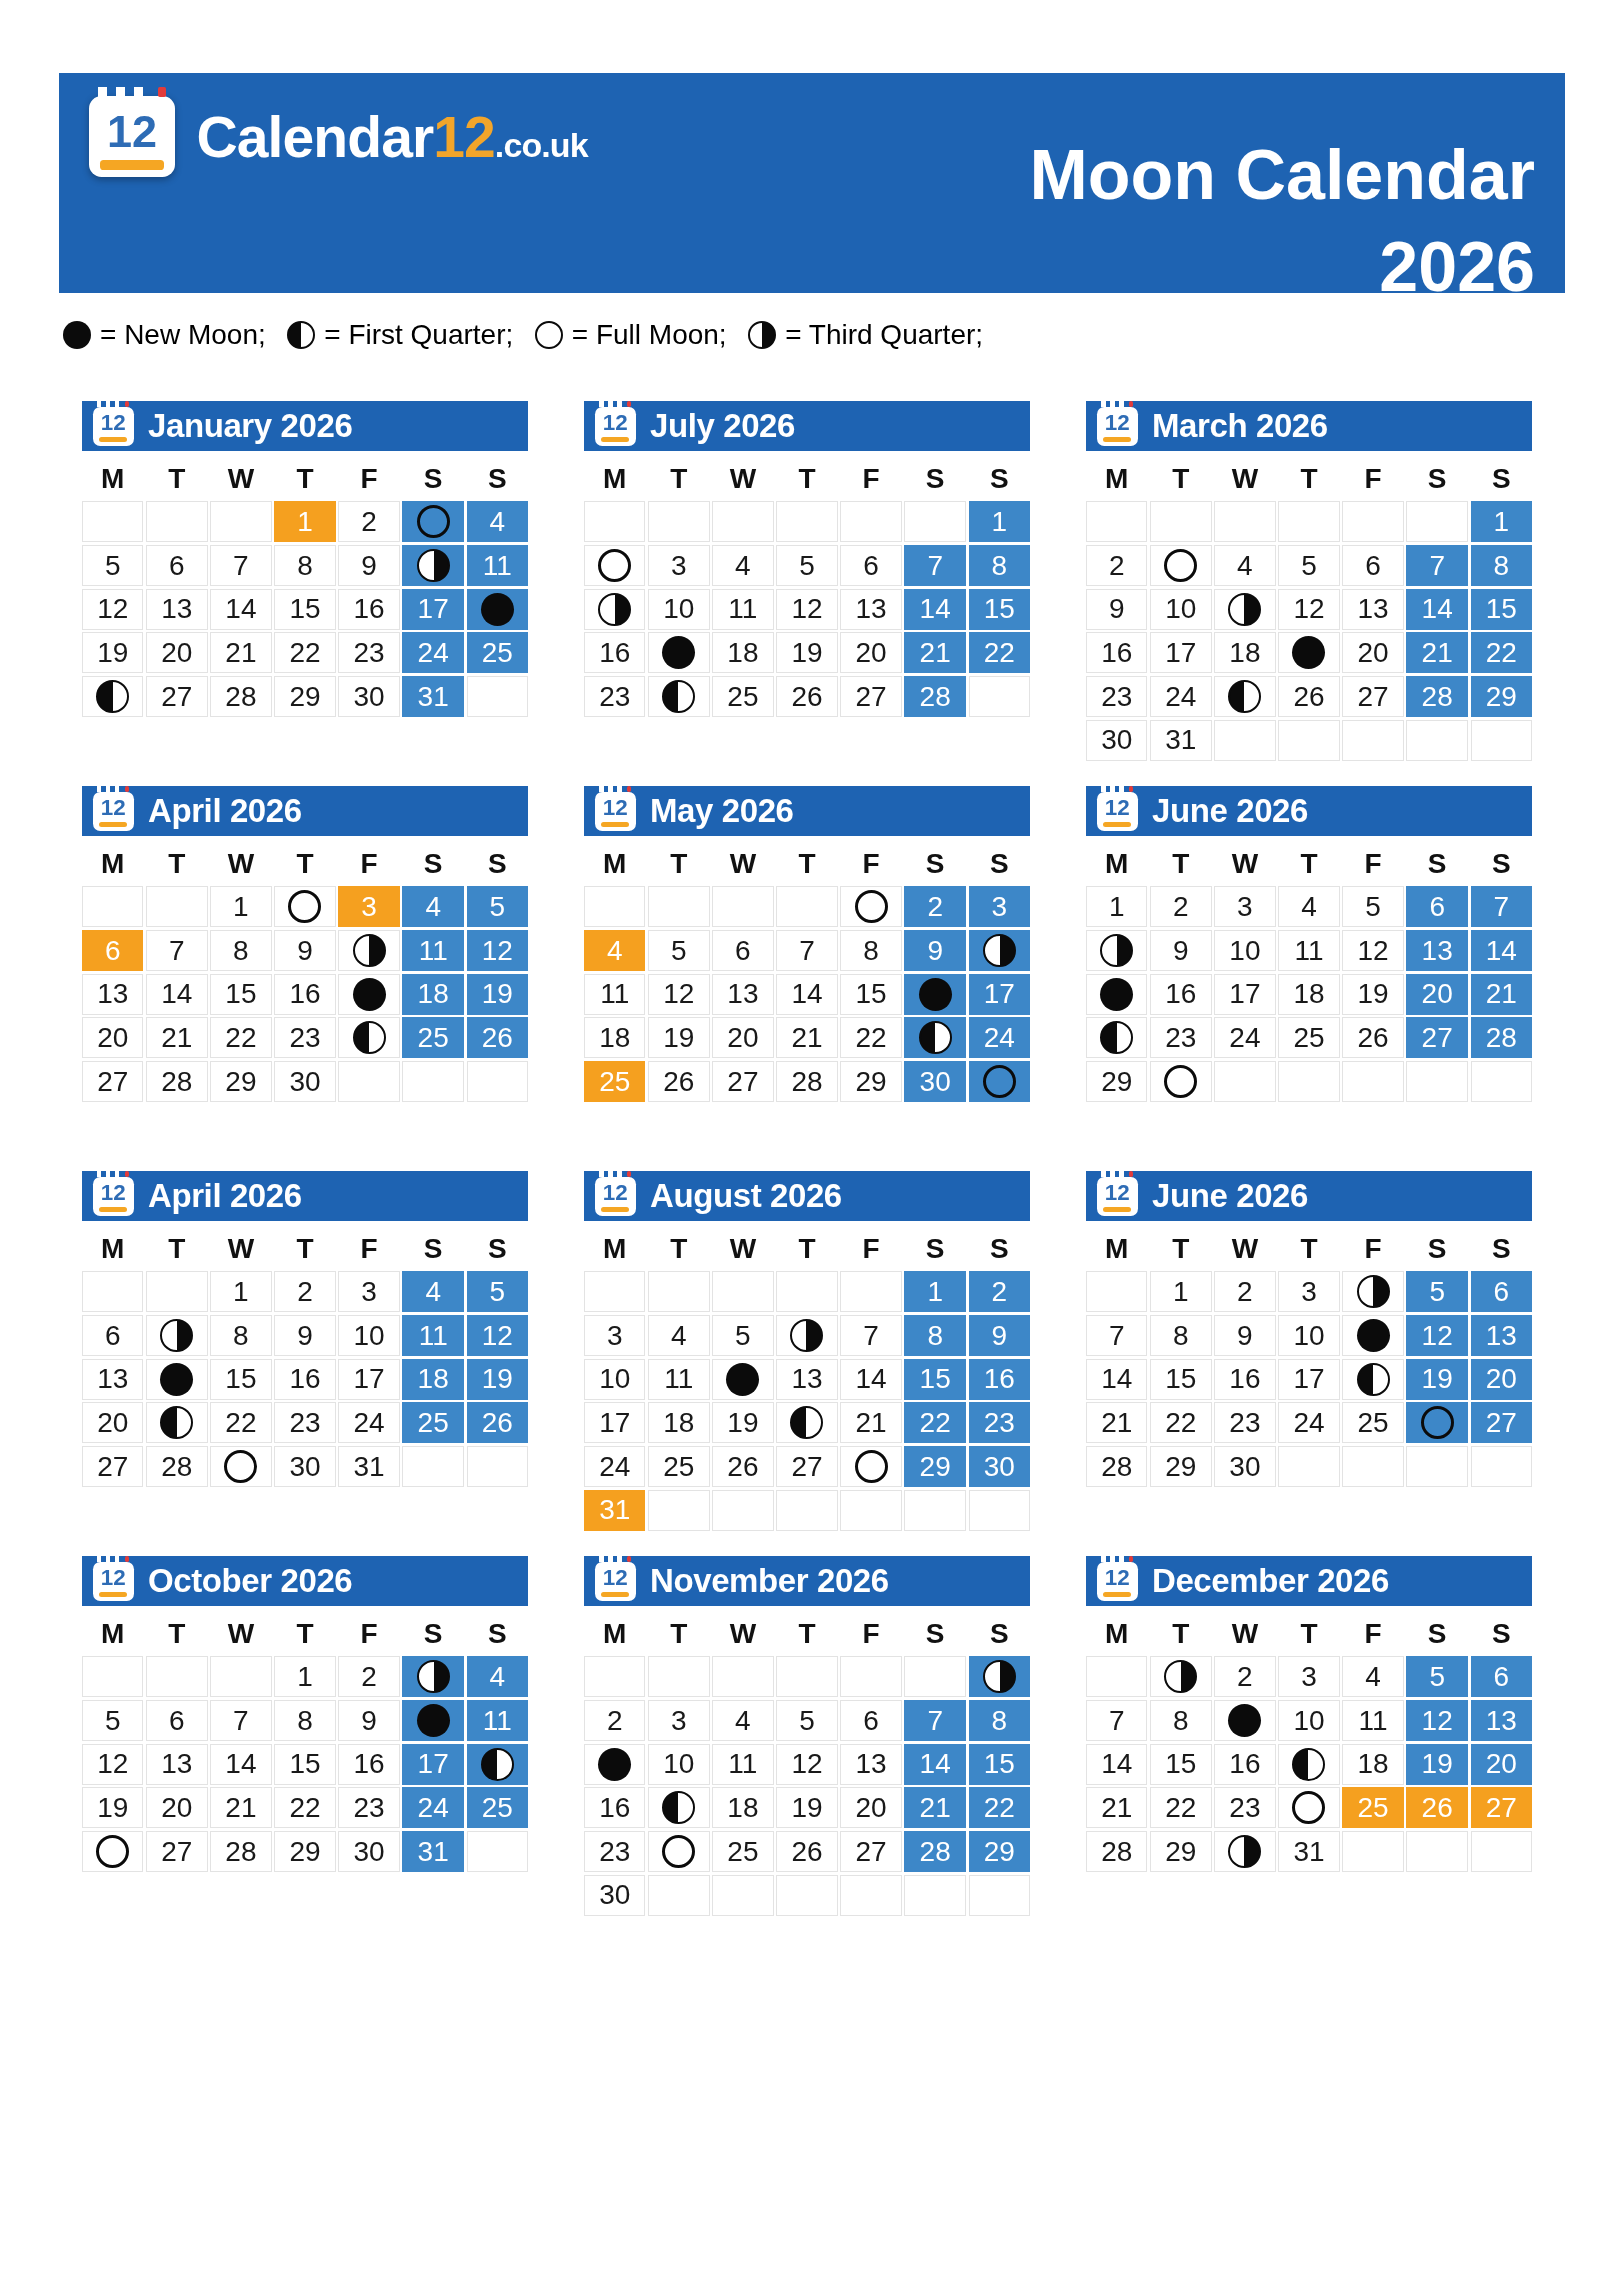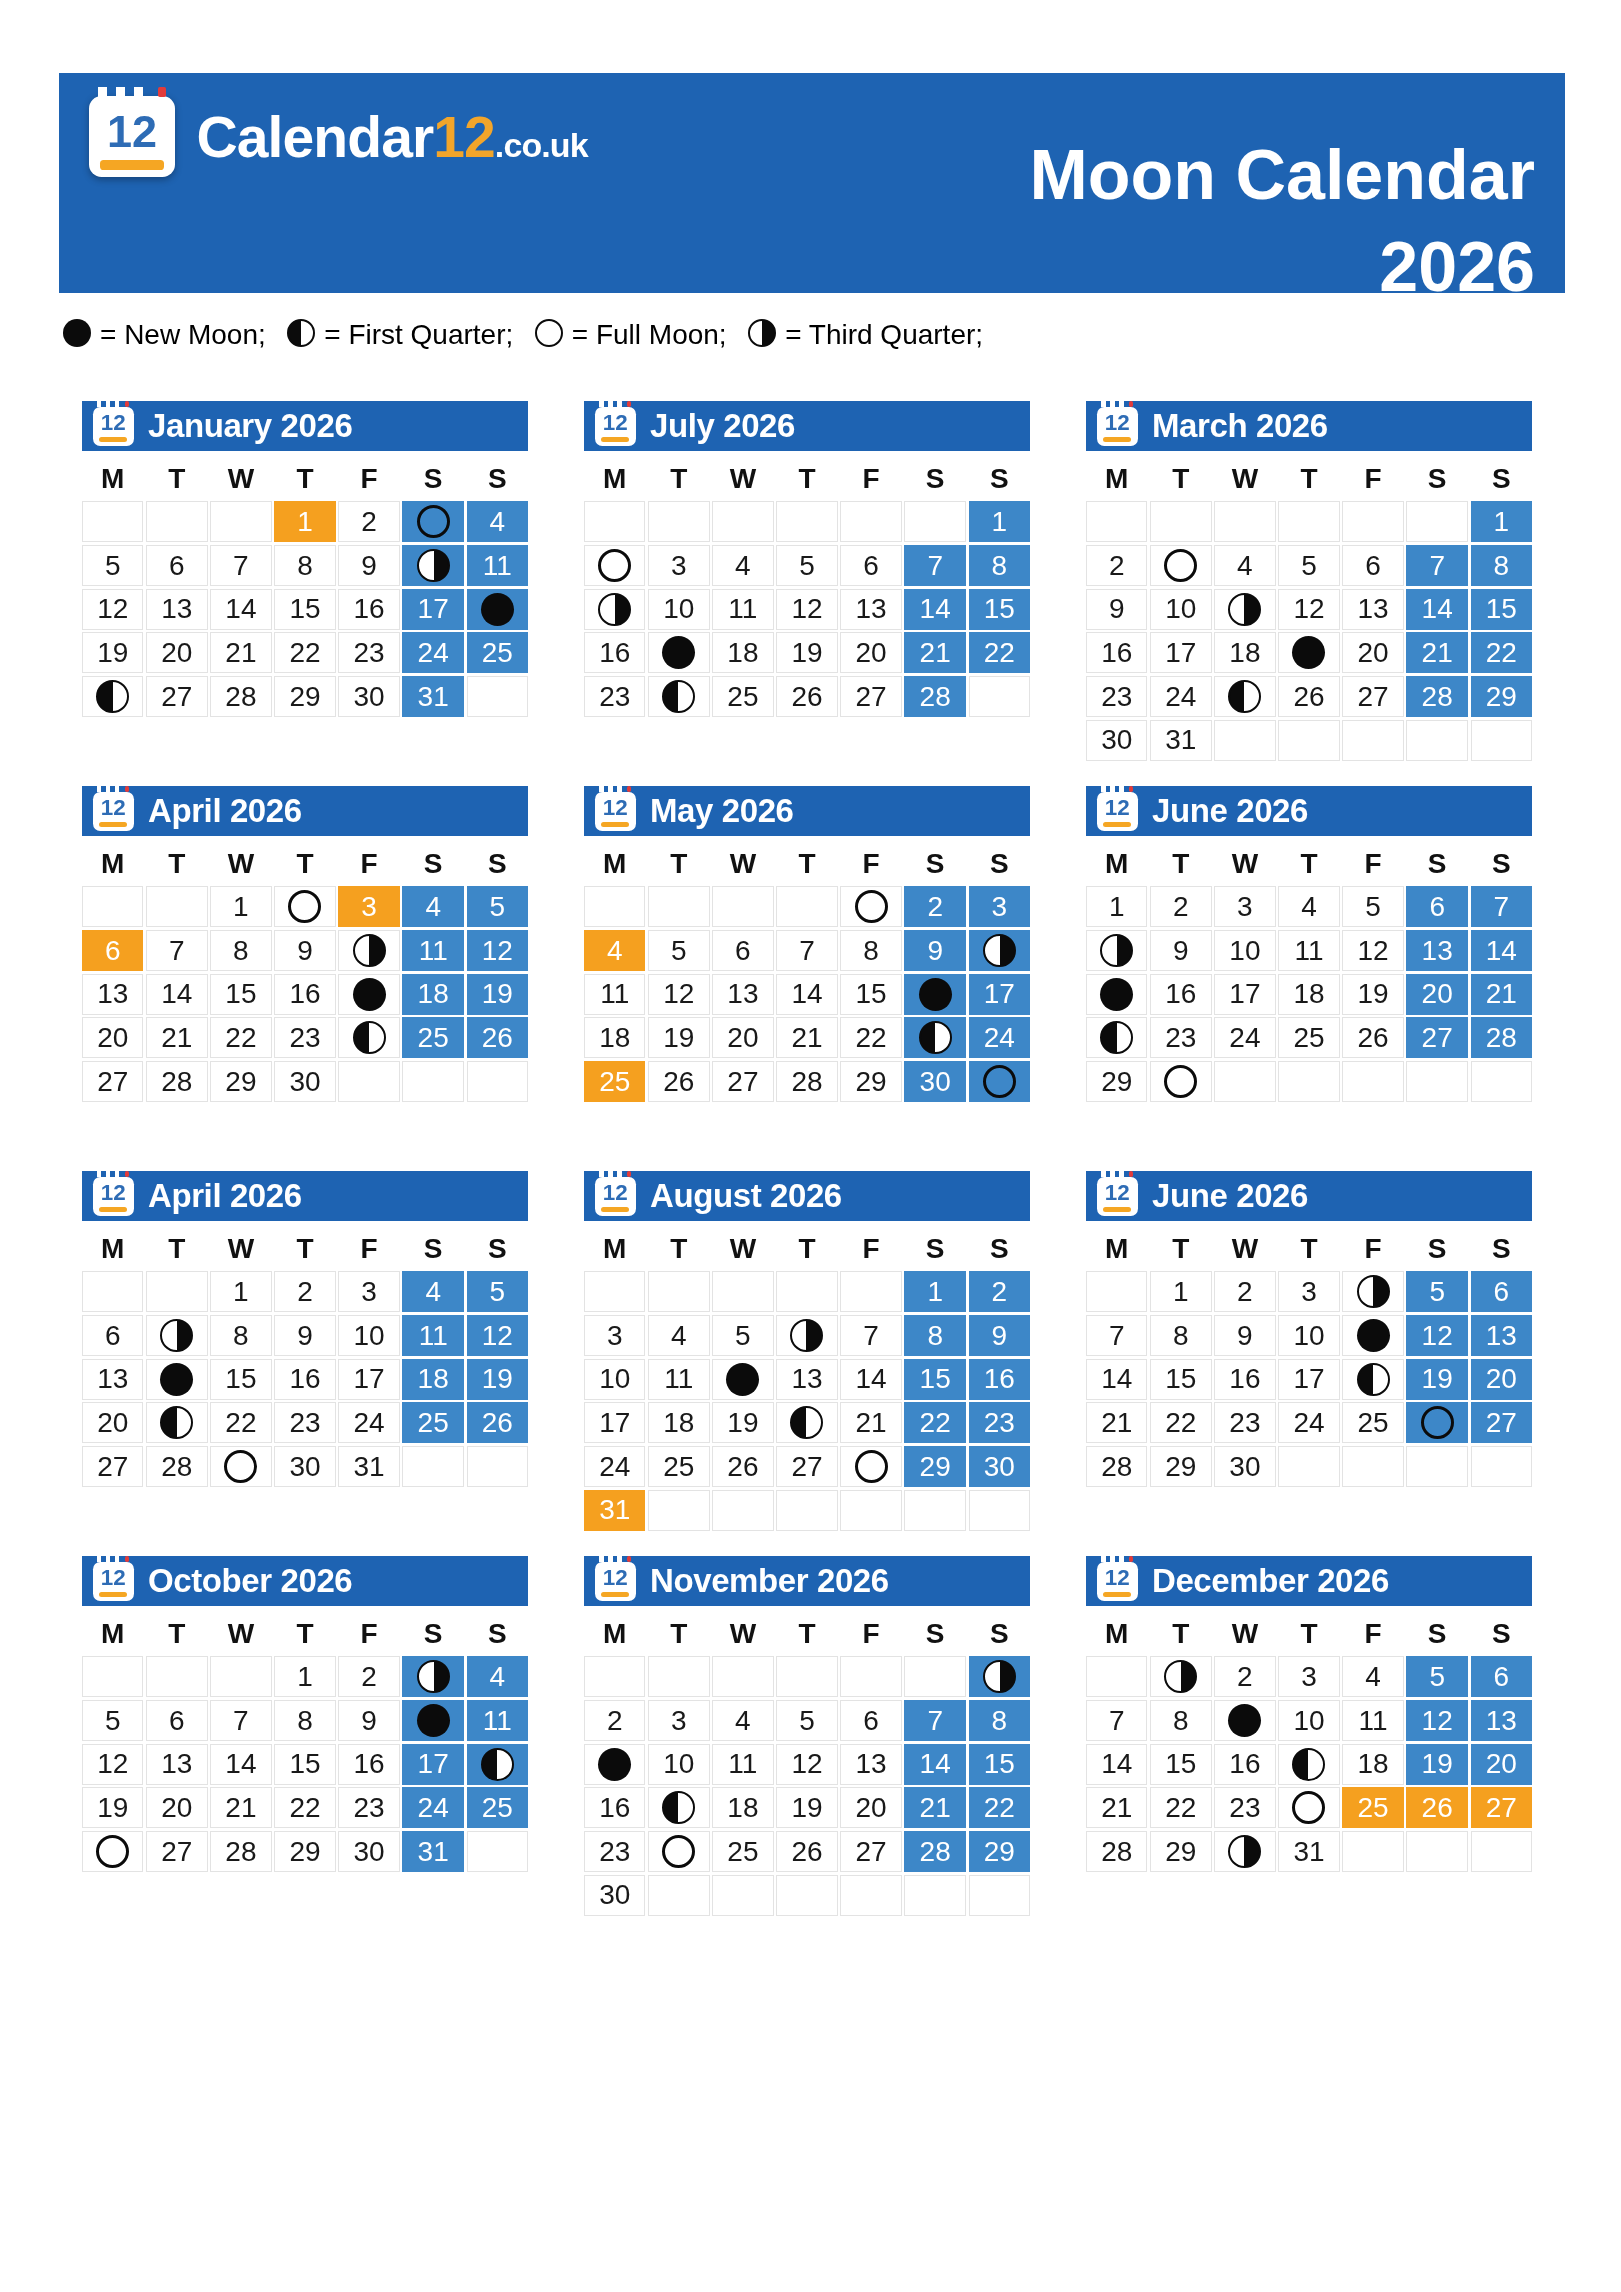--- a/index.html
+++ b/index.html
@@ -41,21 +41,21 @@
   .calicon.lg .bar { height:9.9px; bottom:7.2px; left:10.7px; right:10.7px; border-radius:3.6px; }
 
   
   .moon { display:inline-block; width:32px; height:32px; border-radius:50%; box-sizing:border-box; }
   .moon-new   { background:#0b0b0b; }
   .moon-full  { border:3.6px solid #0b0b0b; background:transparent; }
   .moon-first { border:2.7px solid #0b0b0b; background:linear-gradient(90deg,#0b0b0b 0 50%,#ffffff 50% 100%); }
   .moon-third { border:2.7px solid #0b0b0b; background:linear-gradient(90deg,#ffffff 0 50%,#0b0b0b 50% 100%); }
 
   
-  .legend { position:absolute; left:63px; top:319px; display:flex; gap:9px;
+  .legend { position:absolute; left:63px; top:319px; display:flex; align-items:center; gap:9px;
             font-size:28px; color:#000; }
   .legend .moon { width:28px; height:28px; }
   .legend .moon-full { border-width:2.7px; }
   .legend-label { margin-right:12.5px; }
 
   
   .months { position:absolute; left:82px; top:401px; display:grid;
             grid-template-columns:repeat(3,446px); column-gap:56px; grid-auto-rows:385px; }
   .month { align-self:start; }
   .month-header { height:50px; background:var(--banner-blue,#1e63b2); color:#fff;

